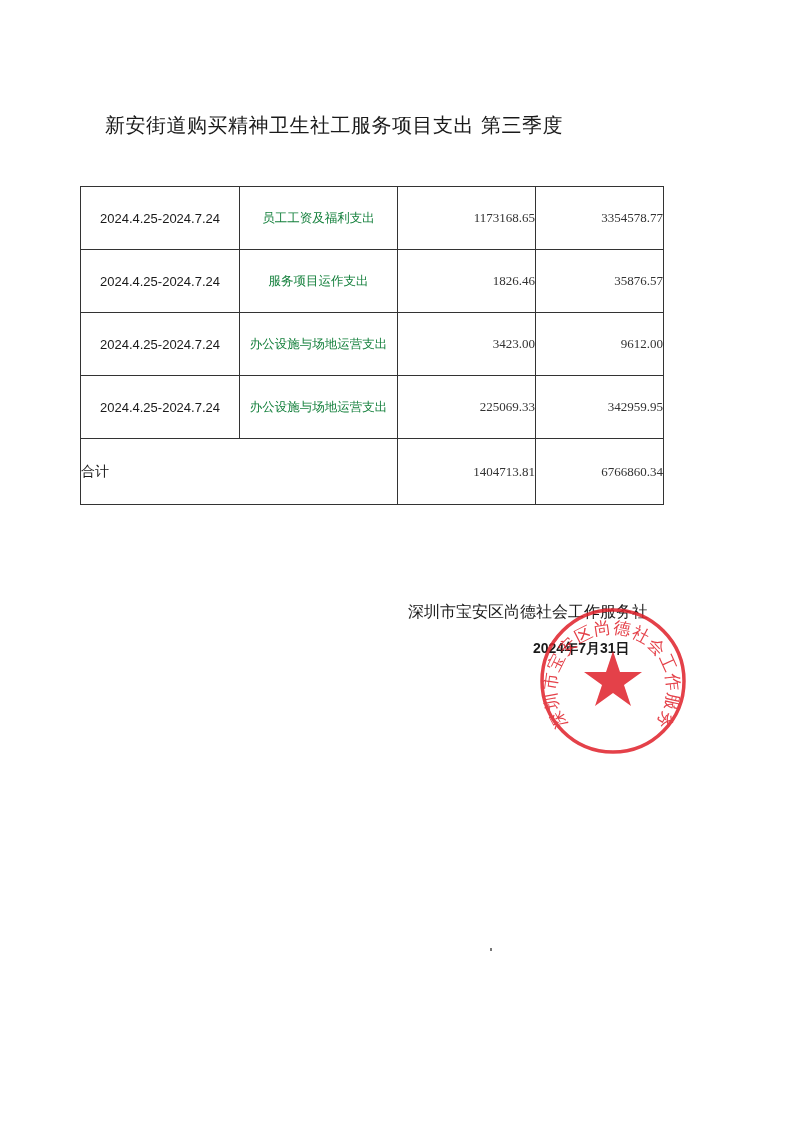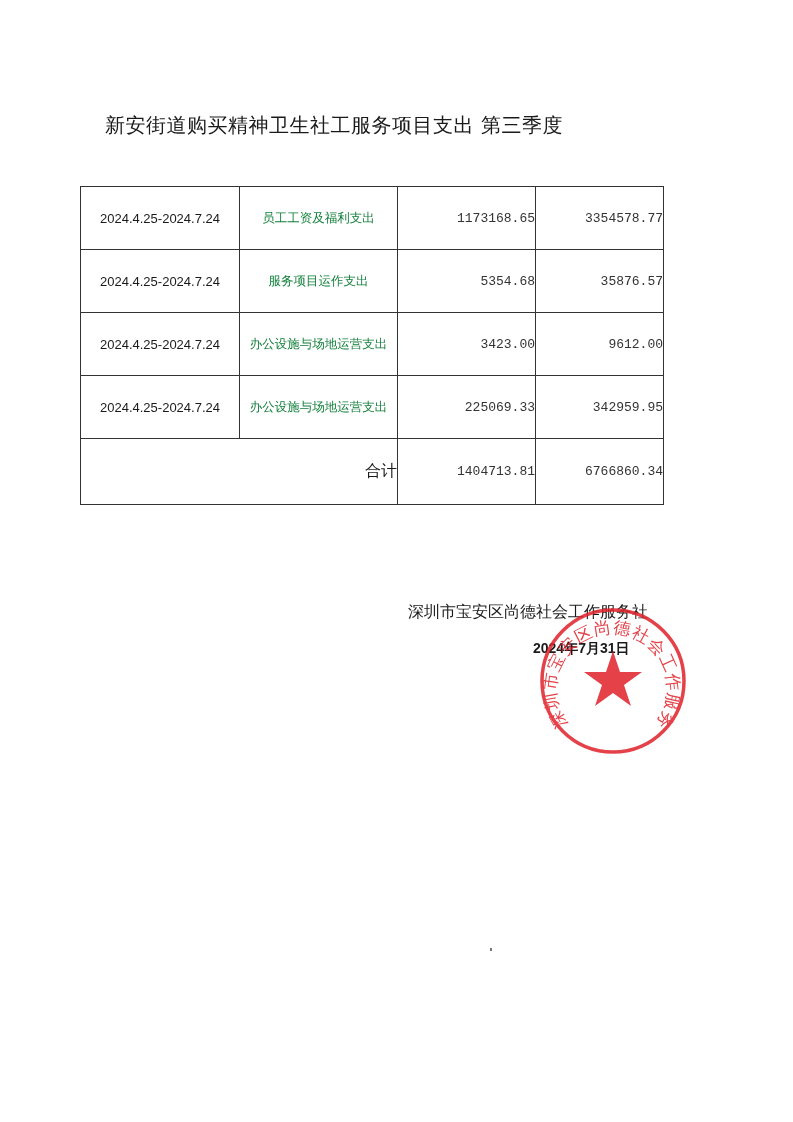--- a/index.html
+++ b/index.html
@@ -18,24 +18,24 @@
   }
   table.ledger td, table.ledger th {
     border: 1.5px solid #333; padding: 0; font-weight: normal;
   }
   th.hd {
     height: 61px; text-align: center; font-size: 14px; font-family: "DejaVu Sans", sans-serif;
   }
   td.date { text-align: center; font-family: "Liberation Sans", sans-serif; font-size: 13px; }
   td.content { text-align: center; font-family: "DejaVu Serif", serif; font-size: 12.5px; color: #15803d; }
   td.num {
-    text-align: right; padding-right: 2px; font-family: Liberation Mono, monospace;
+    text-align: right; padding-right: 2px; font-family: Liberation Serif, serif;
     font-size: 13px; color: #333;
   }
-  td.total-label { text-align: right; font-size: 16px; }
+  td.total-label { text-align: left; font-size: 14px; }
   tr.row td { height: 62px; }
   tr.total td { height: 65px; }
   .org {
     position: absolute; top: 602px; left: 408px; font-family: "DejaVu Serif", serif; font-size: 16px;
   }
   .date-sig {
     position: absolute; top: 640px; left: 496px; font-family: "Liberation Sans", sans-serif;
     font-weight: bold; font-size: 14px; margin-left: 37px;
   }
   .stamp { position: absolute; left: 538px; top: 606px; width: 150px; height: 150px; opacity: 0.85; }
@@ -56,21 +56,21 @@
   <tbody>
   <tr class="row">
     <td class="date">2024.4.25-2024.7.24</td>
     <td class="content">员工工资及福利支出</td>
     <td class="num">1173168.65</td>
     <td class="num">3354578.77</td>
   </tr>
   <tr class="row">
     <td class="date">2024.4.25-2024.7.24</td>
     <td class="content">服务项目运作支出</td>
-    <td class="num">5354.68</td>
+    <td class="num">1826.46</td>
     <td class="num">35876.57</td>
   </tr>
   <tr class="row">
     <td class="date">2024.4.25-2024.7.24</td>
     <td class="content">办公设施与场地运营支出</td>
     <td class="num">3423.00</td>
     <td class="num">9612.00</td>
   </tr>
   <tr class="row">
     <td class="date">2024.4.25-2024.7.24</td>

